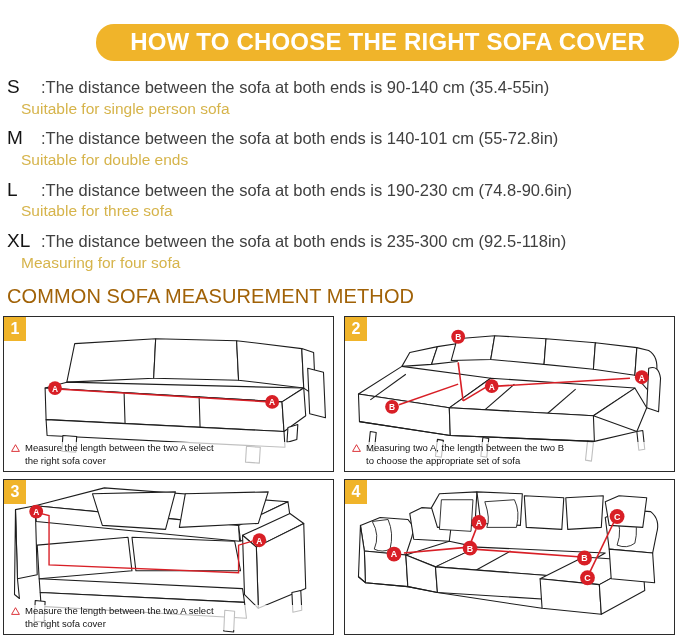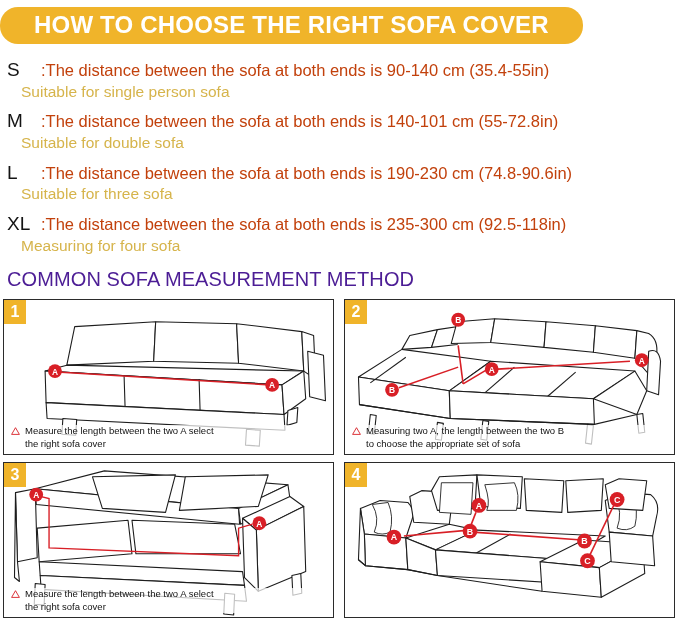--- a/index.html
+++ b/index.html
@@ -11,23 +11,23 @@
     width: 679px;
     height: 637px;
     font-family: "Liberation Sans", sans-serif;
     color: #1a1a1a;
     overflow: hidden;
     position: relative;
   }
 
   
   .header-wrap {
-    padding-top: 7px;
+    padding-top: 24px;
     display: flex;
-    justify-content: flex-start;
+    justify-content: flex-end;
   }
   .header-pill {
     background: #F0B42A;
     color: #ffffff;
     border-radius: 18px;
     padding: 5px 34px 7px 34px;
     font-size: 24px;
     font-weight: bold;
     letter-spacing: 0.2px;
     line-height: 1.05;
@@ -48,38 +48,38 @@
   }
   .size-key {
     width: 34px;
     flex: 0 0 34px;
     font-size: 19px;
     color: #141414;
     line-height: 1.15;
   }
   .size-desc {
     font-size: 16.5px;
-    color: #c2410c;
+    color: #404040;
     line-height: 1.2;
     white-space: nowrap;
   }
   .size-sub {
     margin-left: 14px;
     font-size: 15.5px;
     color: #D6B44B;
     line-height: 1.25;
     padding-top: 1px;
   }
 
   
   .section-title {
     margin-top: 13px;
     padding-left: 7px;
     font-size: 20px;
-    color: #4c1d95;
+    color: #a16207;
     letter-spacing: 0.1px;
   }
 
   
   .grid {
     margin-top: 8px;
     padding: 0 4px 0 3px;
     display: grid;
     grid-template-columns: 1fr 1fr;
     column-gap: 10px;
@@ -153,21 +153,21 @@
       <span class="size-desc">:The distance between the sofa at both ends is 90-140 cm (35.4-55in)</span>
     </div>
     <div class="size-sub">Suitable for single person sofa</div>
   </div>
 
   <div class="size-row">
     <div class="size-line">
       <span class="size-key">M</span>
       <span class="size-desc">:The distance between the sofa at both ends is 140-101 cm (55-72.8in)</span>
     </div>
-    <div class="size-sub">Suitable for double sofa</div>
+    <div class="size-sub">Suitable for double ends</div>
   </div>
 
   <div class="size-row">
     <div class="size-line">
       <span class="size-key">L</span>
       <span class="size-desc">:The distance between the sofa at both ends is 190-230 cm (74.8-90.6in)</span>
     </div>
     <div class="size-sub">Suitable for three sofa</div>
   </div>
 

